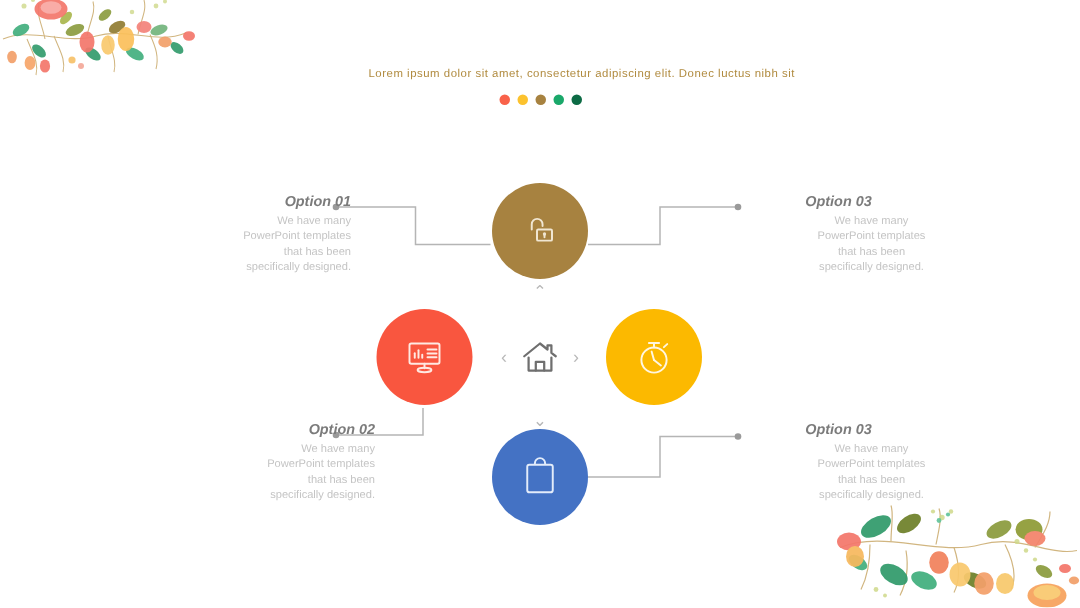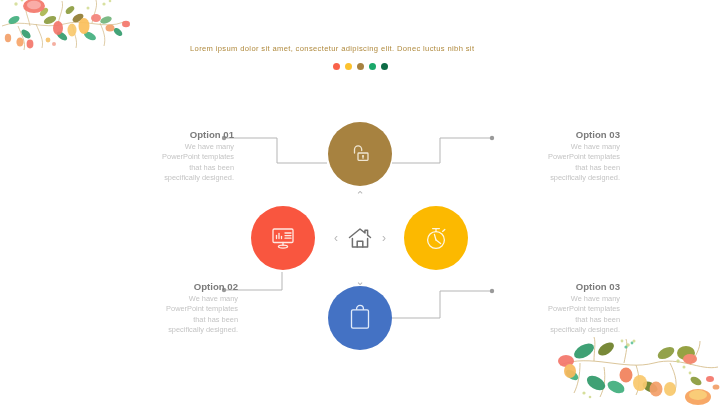--- a/index.html
+++ b/index.html
@@ -24,21 +24,21 @@
   .floral-tl { left: 0px;  top: -4px;  width: 132px; height: 62px; }
   .floral-br { right: -2px; bottom: -4px; width: 172px; height: 78px; }
 
   
   .header {
     position: absolute;
     left: 50%;
     top: 42px;
     transform: translateX(-50%);
     width: 340px;
-    text-align: left;
+    text-align: right;
   }
   .header-line {
     font-size: 7.6px;
     line-height: 13.5px;
     color: #b08a3e;
     letter-spacing: 0.35px;
     white-space: nowrap;
   }
   .dots {
     margin-top: 7px;
@@ -57,32 +57,33 @@
   .opt {
     position: absolute;
     width: 122px;
   }
   .opt-title {
     font-size: 9.6px;
     font-weight: bold;
     color: #7b7b7b;
     line-height: 13px;
     margin-bottom: 1px;
+    font-style: italic;
   }
   .opt-body {
     font-size: 7.4px;
     line-height: 10.4px;
     color: #c4c4c4;
     margin-left: 44px;
   }
   .opt-left  { text-align: right; }
-  .opt-right { text-align: right; }
+  .opt-right { text-align: center; }
 
   .opt-1 { left: 112px; top: 128px; }
-  .opt-2 { left: 116px; top: 280px; }
+  .opt-2 { left: 128px; top: 280px; }
   .opt-3 { left: 498px; top: 128px; }
   .opt-4 { left: 498px; top: 280px; }
 
   
   .connectors {
     position: absolute;
     left: 0; top: 0;
     width: 720px; height: 405px;
   }
 

